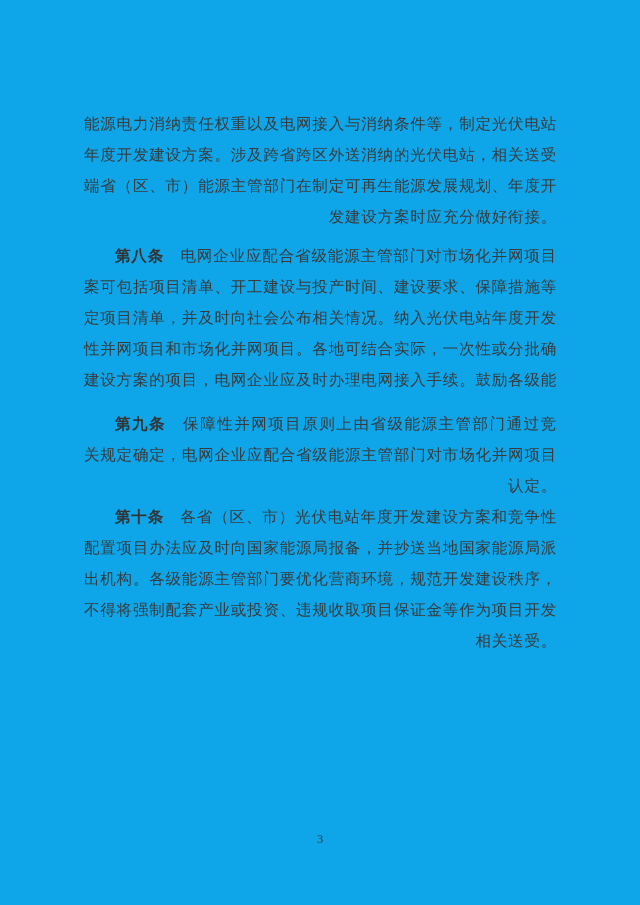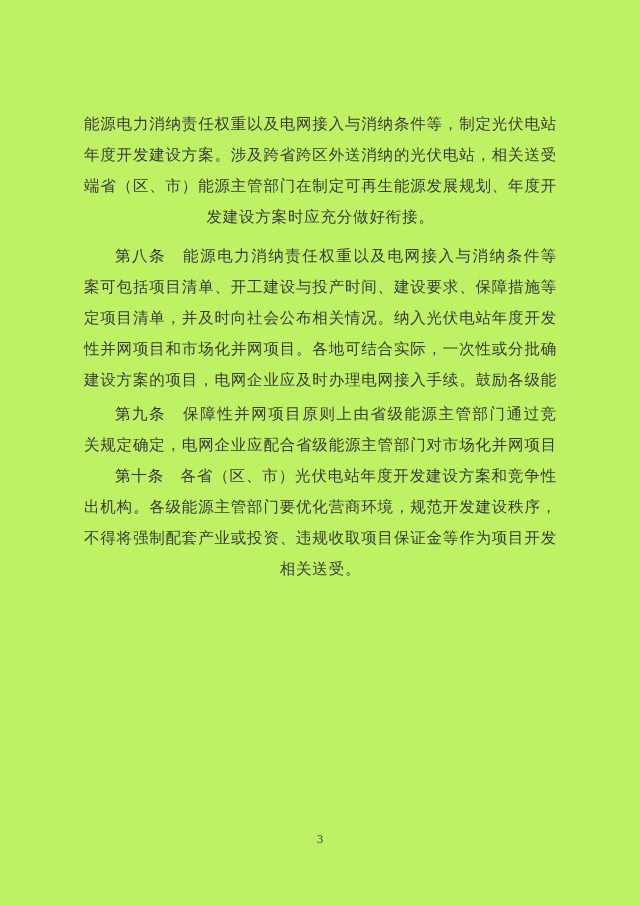--- a/index.html
+++ b/index.html
@@ -4,51 +4,51 @@
 <style>
   html, body {
     margin: 0;
     padding: 0;
     background: #ffffff;
   }
   .page {
     position: relative;
     width: 640px;
     height: 905px;
-    background: #bef264;
+    background: #0ea5e9;
     overflow: hidden;
     font-family: "Liberation Serif", "DejaVu Serif", serif;
     color: #3a3a3a;
   }
   .text-block {
     position: absolute;
     left: 84px;
     top: 108px;
     width: 473px;
     font-size: 15.5px;
     line-height: 31px;
     letter-spacing: 0.8px;
   }
   .paragraph { margin: 0; }
   .paragraph.gap-lg { margin-top: 8px; }
-  .paragraph.gap-sm { margin-top: 3px; }
+  .paragraph.gap-sm { margin-top: 13px; }
   .line {
     white-space: nowrap;
-    text-align: center;
+    text-align: right;
   }
   .line.j {
     white-space: normal;
     text-align: justify;
     text-align-last: justify;
   }
   .line.first {
     text-indent: 2em;
   }
   .article-term {
-    font-weight: normal;
+    font-weight: bold;
     color: #333333;
   }
   .page-number {
     position: absolute;
     top: 832px;
     left: 0;
     width: 100%;
     text-align: center;
     font-size: 12.5px;
     letter-spacing: 0;
@@ -63,34 +63,36 @@
   <div class="text-block">
 
     <div class="paragraph">
       <div class="line j">能源电力消纳责任权重以及电网接入与消纳条件等，制定光伏电站</div>
       <div class="line j">年度开发建设方案。涉及跨省跨区外送消纳的光伏电站，相关送受</div>
       <div class="line j">端省（区、市）能源主管部门在制定可再生能源发展规划、年度开</div>
       <div class="line">发建设方案时应充分做好衔接。</div>
     </div>
 
     <div class="paragraph gap-lg">
-      <div class="line j first"><span class="article-term">第八条</span><span>　能源电力消纳责任权重以及电网接入与消纳条件等</span></div>
+      <div class="line j first"><span class="article-term">第八条</span><span>　电网企业应配合省级能源主管部门对市场化并网项目</span></div>
       <div class="line j">案可包括项目清单、开工建设与投产时间、建设要求、保障措施等</div>
       <div class="line j">定项目清单，并及时向社会公布相关情况。纳入光伏电站年度开发</div>
       <div class="line j">性并网项目和市场化并网项目。各地可结合实际，一次性或分批确</div>
       <div class="line j">建设方案的项目，电网企业应及时办理电网接入手续。鼓励各级能</div>
     </div>
 
     <div class="paragraph gap-sm">
       <div class="line j first"><span class="article-term">第九条</span><span>　保障性并网项目原则上由省级能源主管部门通过竞</span></div>
       <div class="line j">关规定确定，电网企业应配合省级能源主管部门对市场化并网项目</div>
+      <div class="line">认定。</div>
     </div>
 
     <div class="paragraph">
       <div class="line j first"><span class="article-term">第十条</span><span>　各省（区、市）光伏电站年度开发建设方案和竞争性</span></div>
+      <div class="line j">配置项目办法应及时向国家能源局报备，并抄送当地国家能源局派</div>
       <div class="line j">出机构。各级能源主管部门要优化营商环境，规范开发建设秩序，</div>
       <div class="line j">不得将强制配套产业或投资、违规收取项目保证金等作为项目开发</div>
       <div class="line">相关送受。</div>
     </div>
 
   </div>
 
   <div class="page-number">3</div>
 
 </div>

